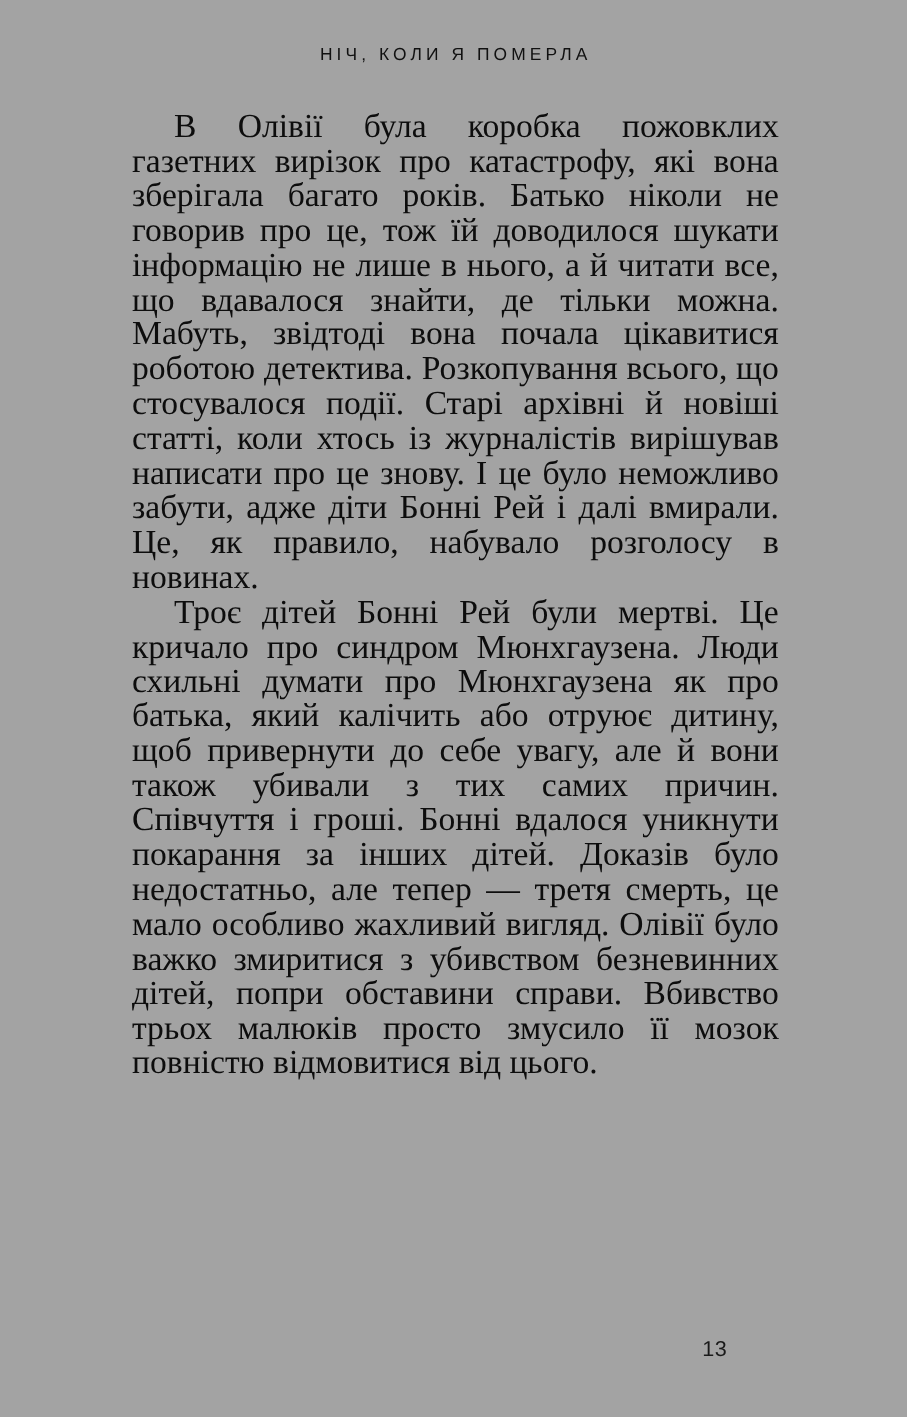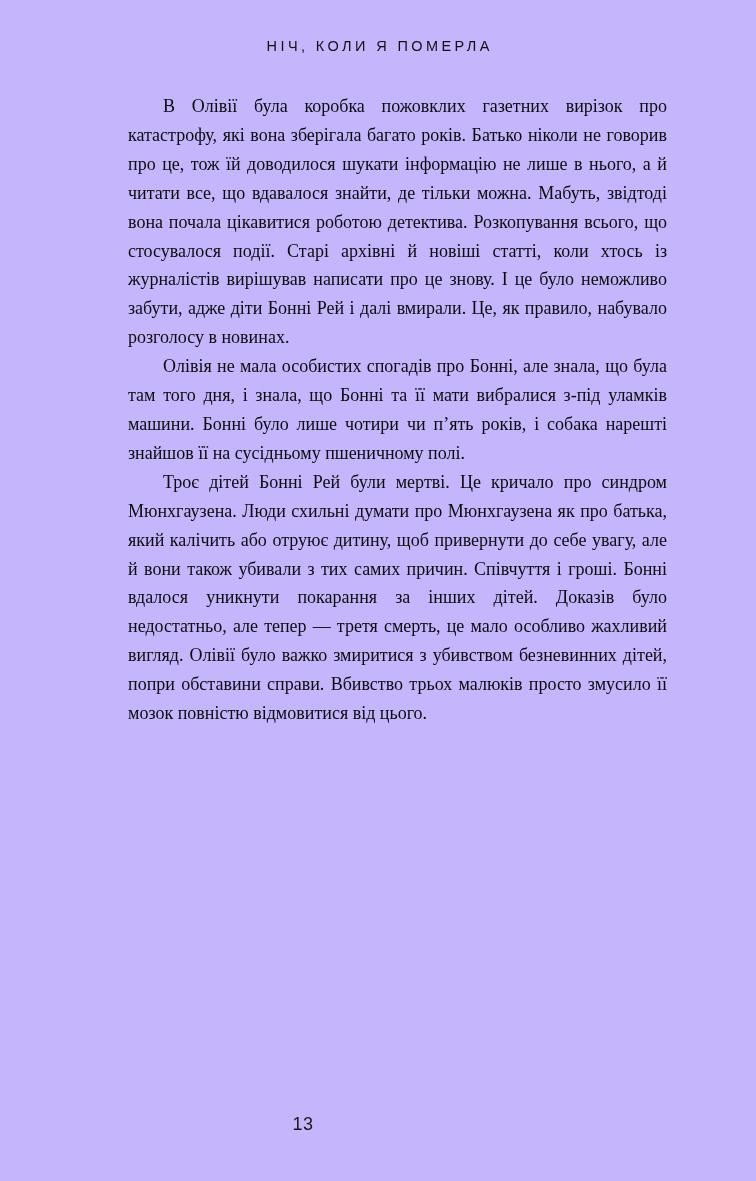--- a/index.html
+++ b/index.html
@@ -32,24 +32,24 @@
     letter-spacing: 3.4px;
     text-indent: 3.4px;
     color: #111111;
     white-space: nowrap;
   }
 
   
   .text-block {
     position: absolute;
     top: 92px;
-    left: 128px;
+    left: 110px;
     width: 539px;
     font-family: "Liberation Serif", "DejaVu Serif", serif;
-    font-size: 18px;
+    font-size: 28px;
     line-height: 28.9px;
     color: #0d0d0d;
     text-align: justify;
     text-justify: inter-word;
     -webkit-hyphens: manual;
     hyphens: manual;
   }
 
   .text-block p {
     margin: 0;
@@ -60,36 +60,35 @@
   .text-block p.italic {
     font-style: italic;
   }
 
   
   .folio {
     position: absolute;
     top: 1114px;
     left: 0;
     width: 606px;
-    text-align: center;
+    text-align: right;
     font-family: "Liberation Sans", sans-serif;
     font-size: 18px;
     font-weight: 400;
     letter-spacing: 0.4px;
     color: #1a1a1a;
   }
 </style>
 </head>
 <body>
 
-<div class="page" style="width: 756px; height: 1181px; background: #c4b5fd;">
+<div class="page" style="width: 756px; height: 1181px; background: #a3a3a3;">
 
   <div class="running-head">НІЧ, КОЛИ Я ПОМЕРЛА</div>
 
   <div class="text-block" style="color: rgb(13, 13, 13);">
     <p>В Олівії була коробка пожовклих газетних вирізок про катастрофу, які вона зберігала багато років. Батько ніколи не говорив про це, тож їй доводилося шукати інформацію не лише в нього, а й читати все, що вдавалося знайти, де тільки можна. Мабуть, звідтоді вона почала цікавитися роботою детектива. Розкопування всього, що стосувалося події. Старі архівні й новіші статті, коли хтось із журналістів вирішував написати про це знову. І це було неможливо забути, адже діти Бонні Рей і далі вмирали. Це, як правило, набувало розголосу в новинах.</p>
-    <p>Олівія не мала особистих спогадів про Бонні, але знала, що була там того дня, і знала, що Бонні та її мати вибралися з-під уламків машини. Бонні було лише чотири чи п’ять років, і собака нарешті знайшов її на сусідньому пшеничному полі.</p>
     <p>Троє дітей Бонні Рей були мертві. Це кричало про синдром Мюнхгаузена. Люди схильні думати про Мюнхгаузена як про батька, який калічить або отруює дитину, щоб привернути до себе увагу, але й вони також убивали з тих самих причин. Співчуття і гроші. Бонні вдалося уникнути покарання за інших дітей. Доказів було недостатньо, але тепер — третя смерть, це мало особливо жахливий вигляд. Олівії було важко змиритися з убивством безневинних дітей, попри обставини справи. Вбивство трьох малюків просто змусило її мозок повністю відмовитися від цього.</p>
   </div>
 
   <div class="folio">13</div>
 
 </div>
 
 </body></html>

